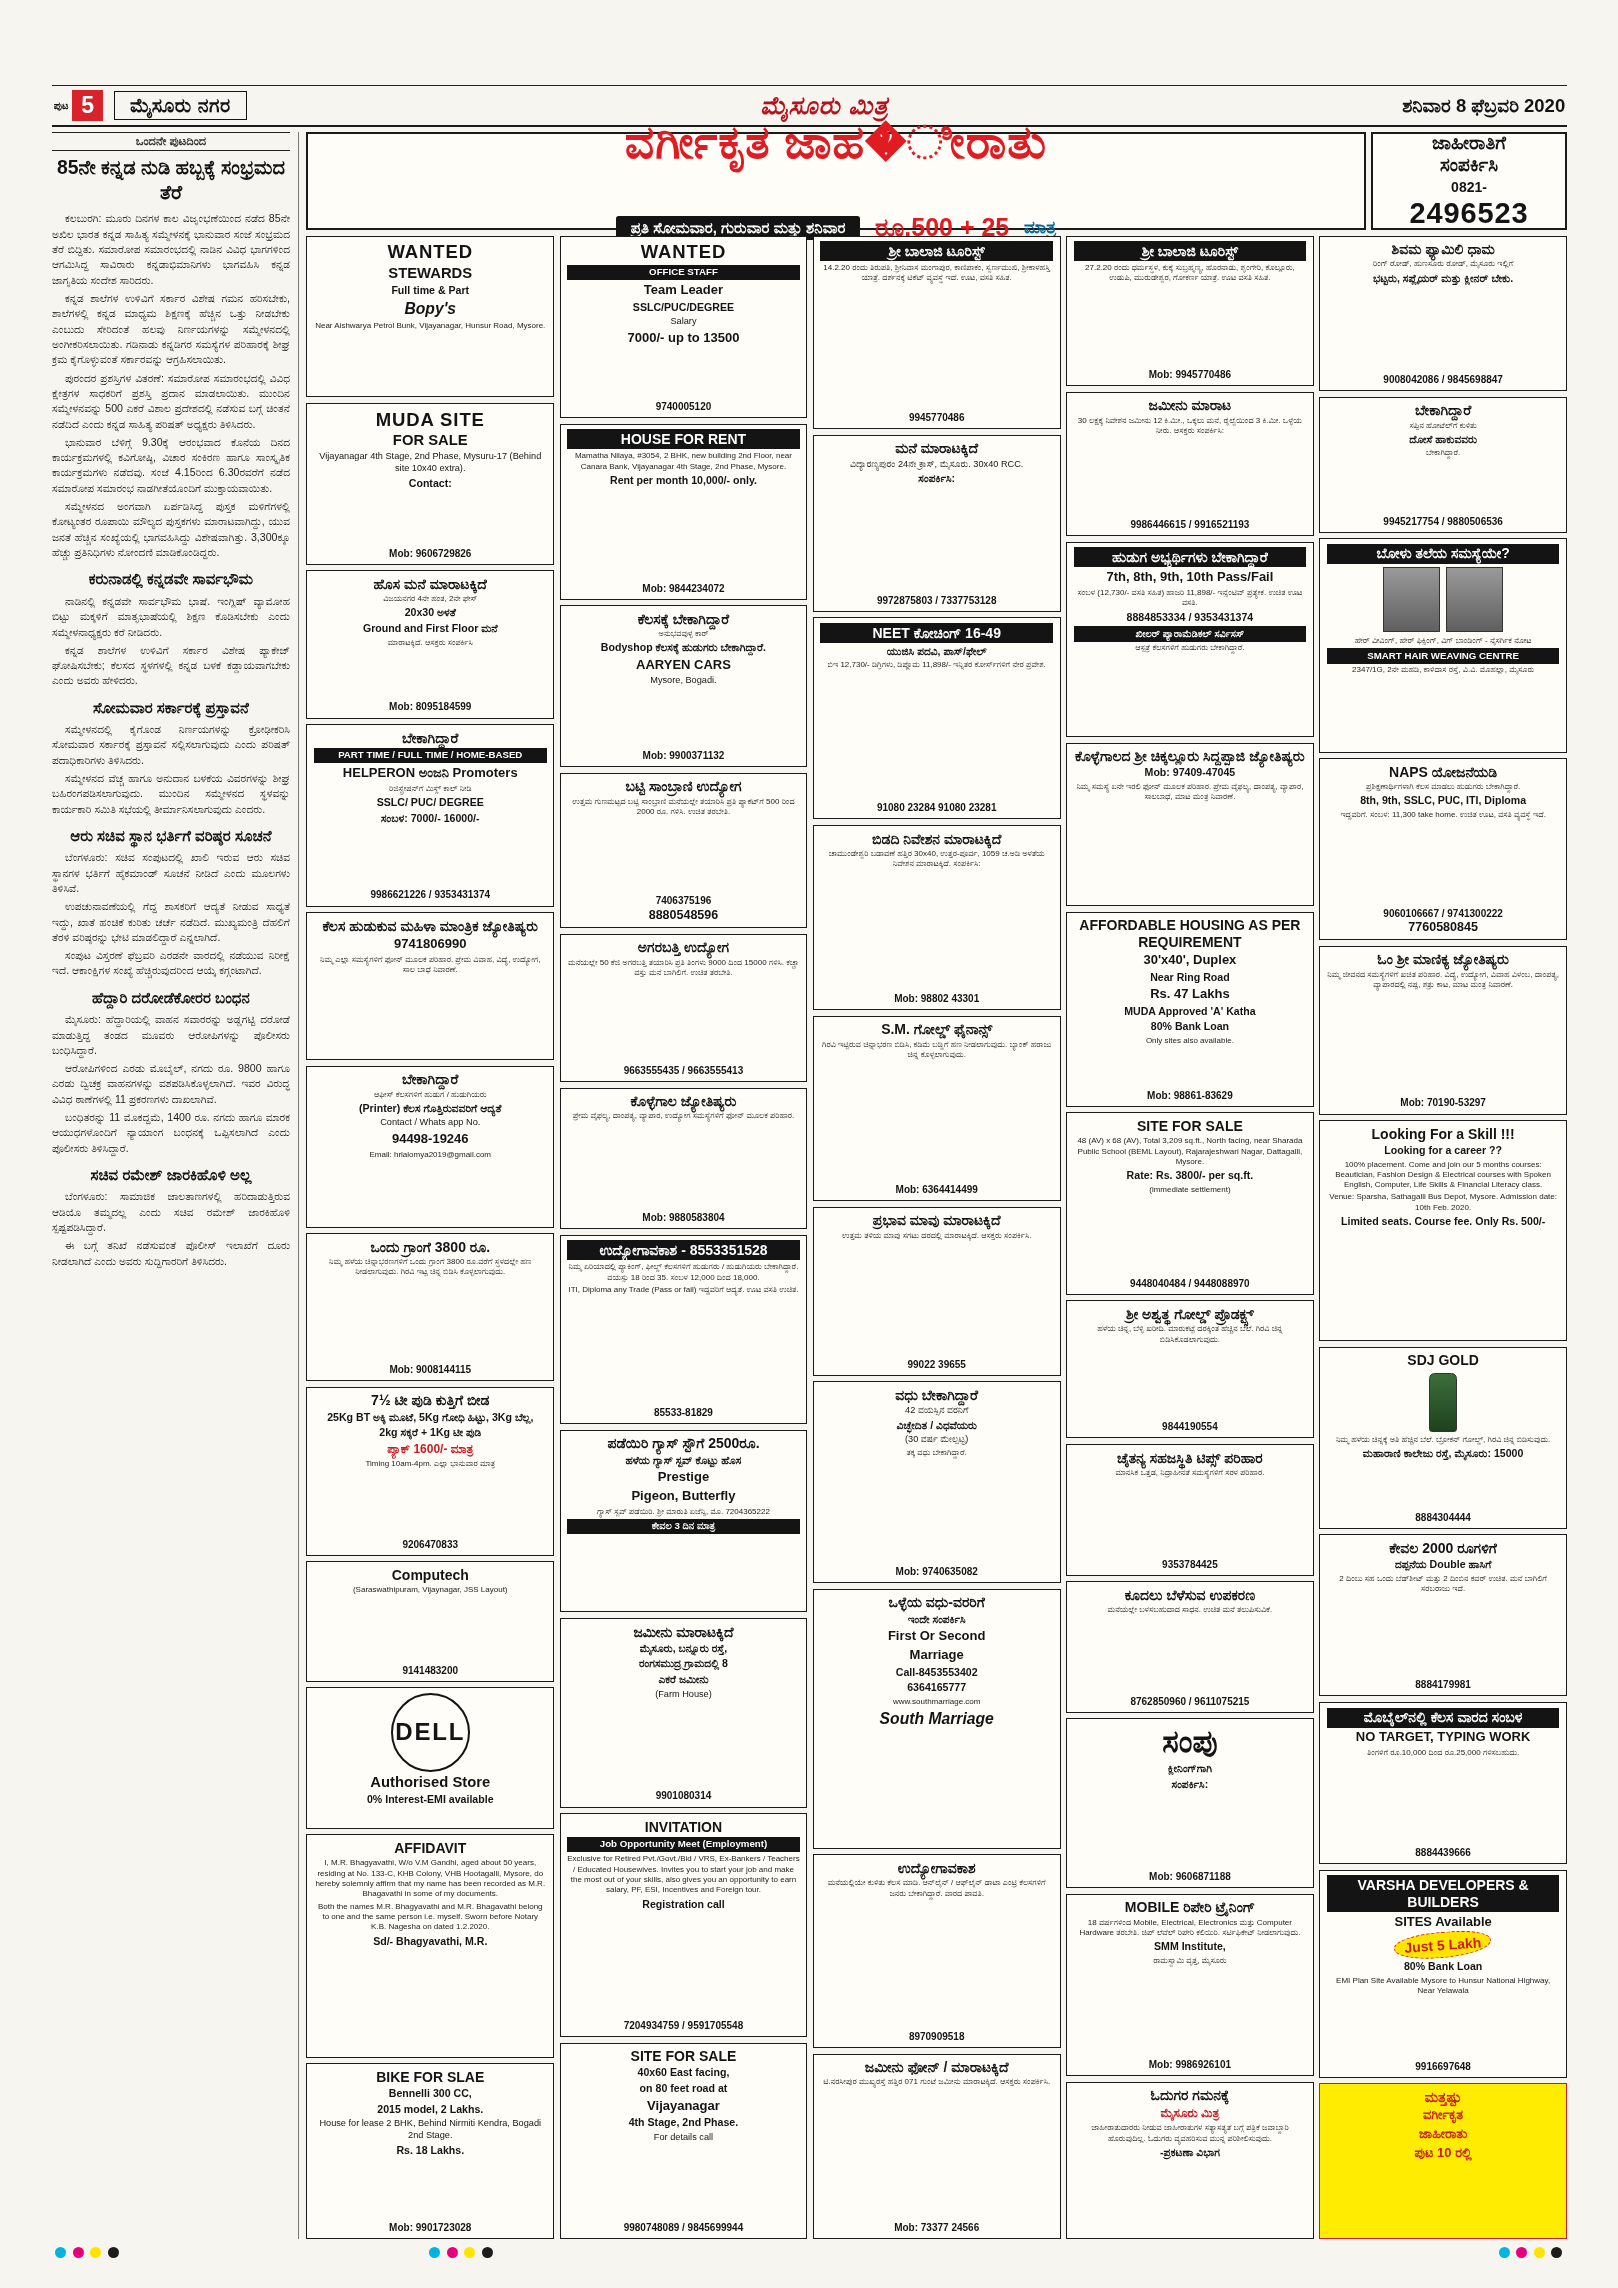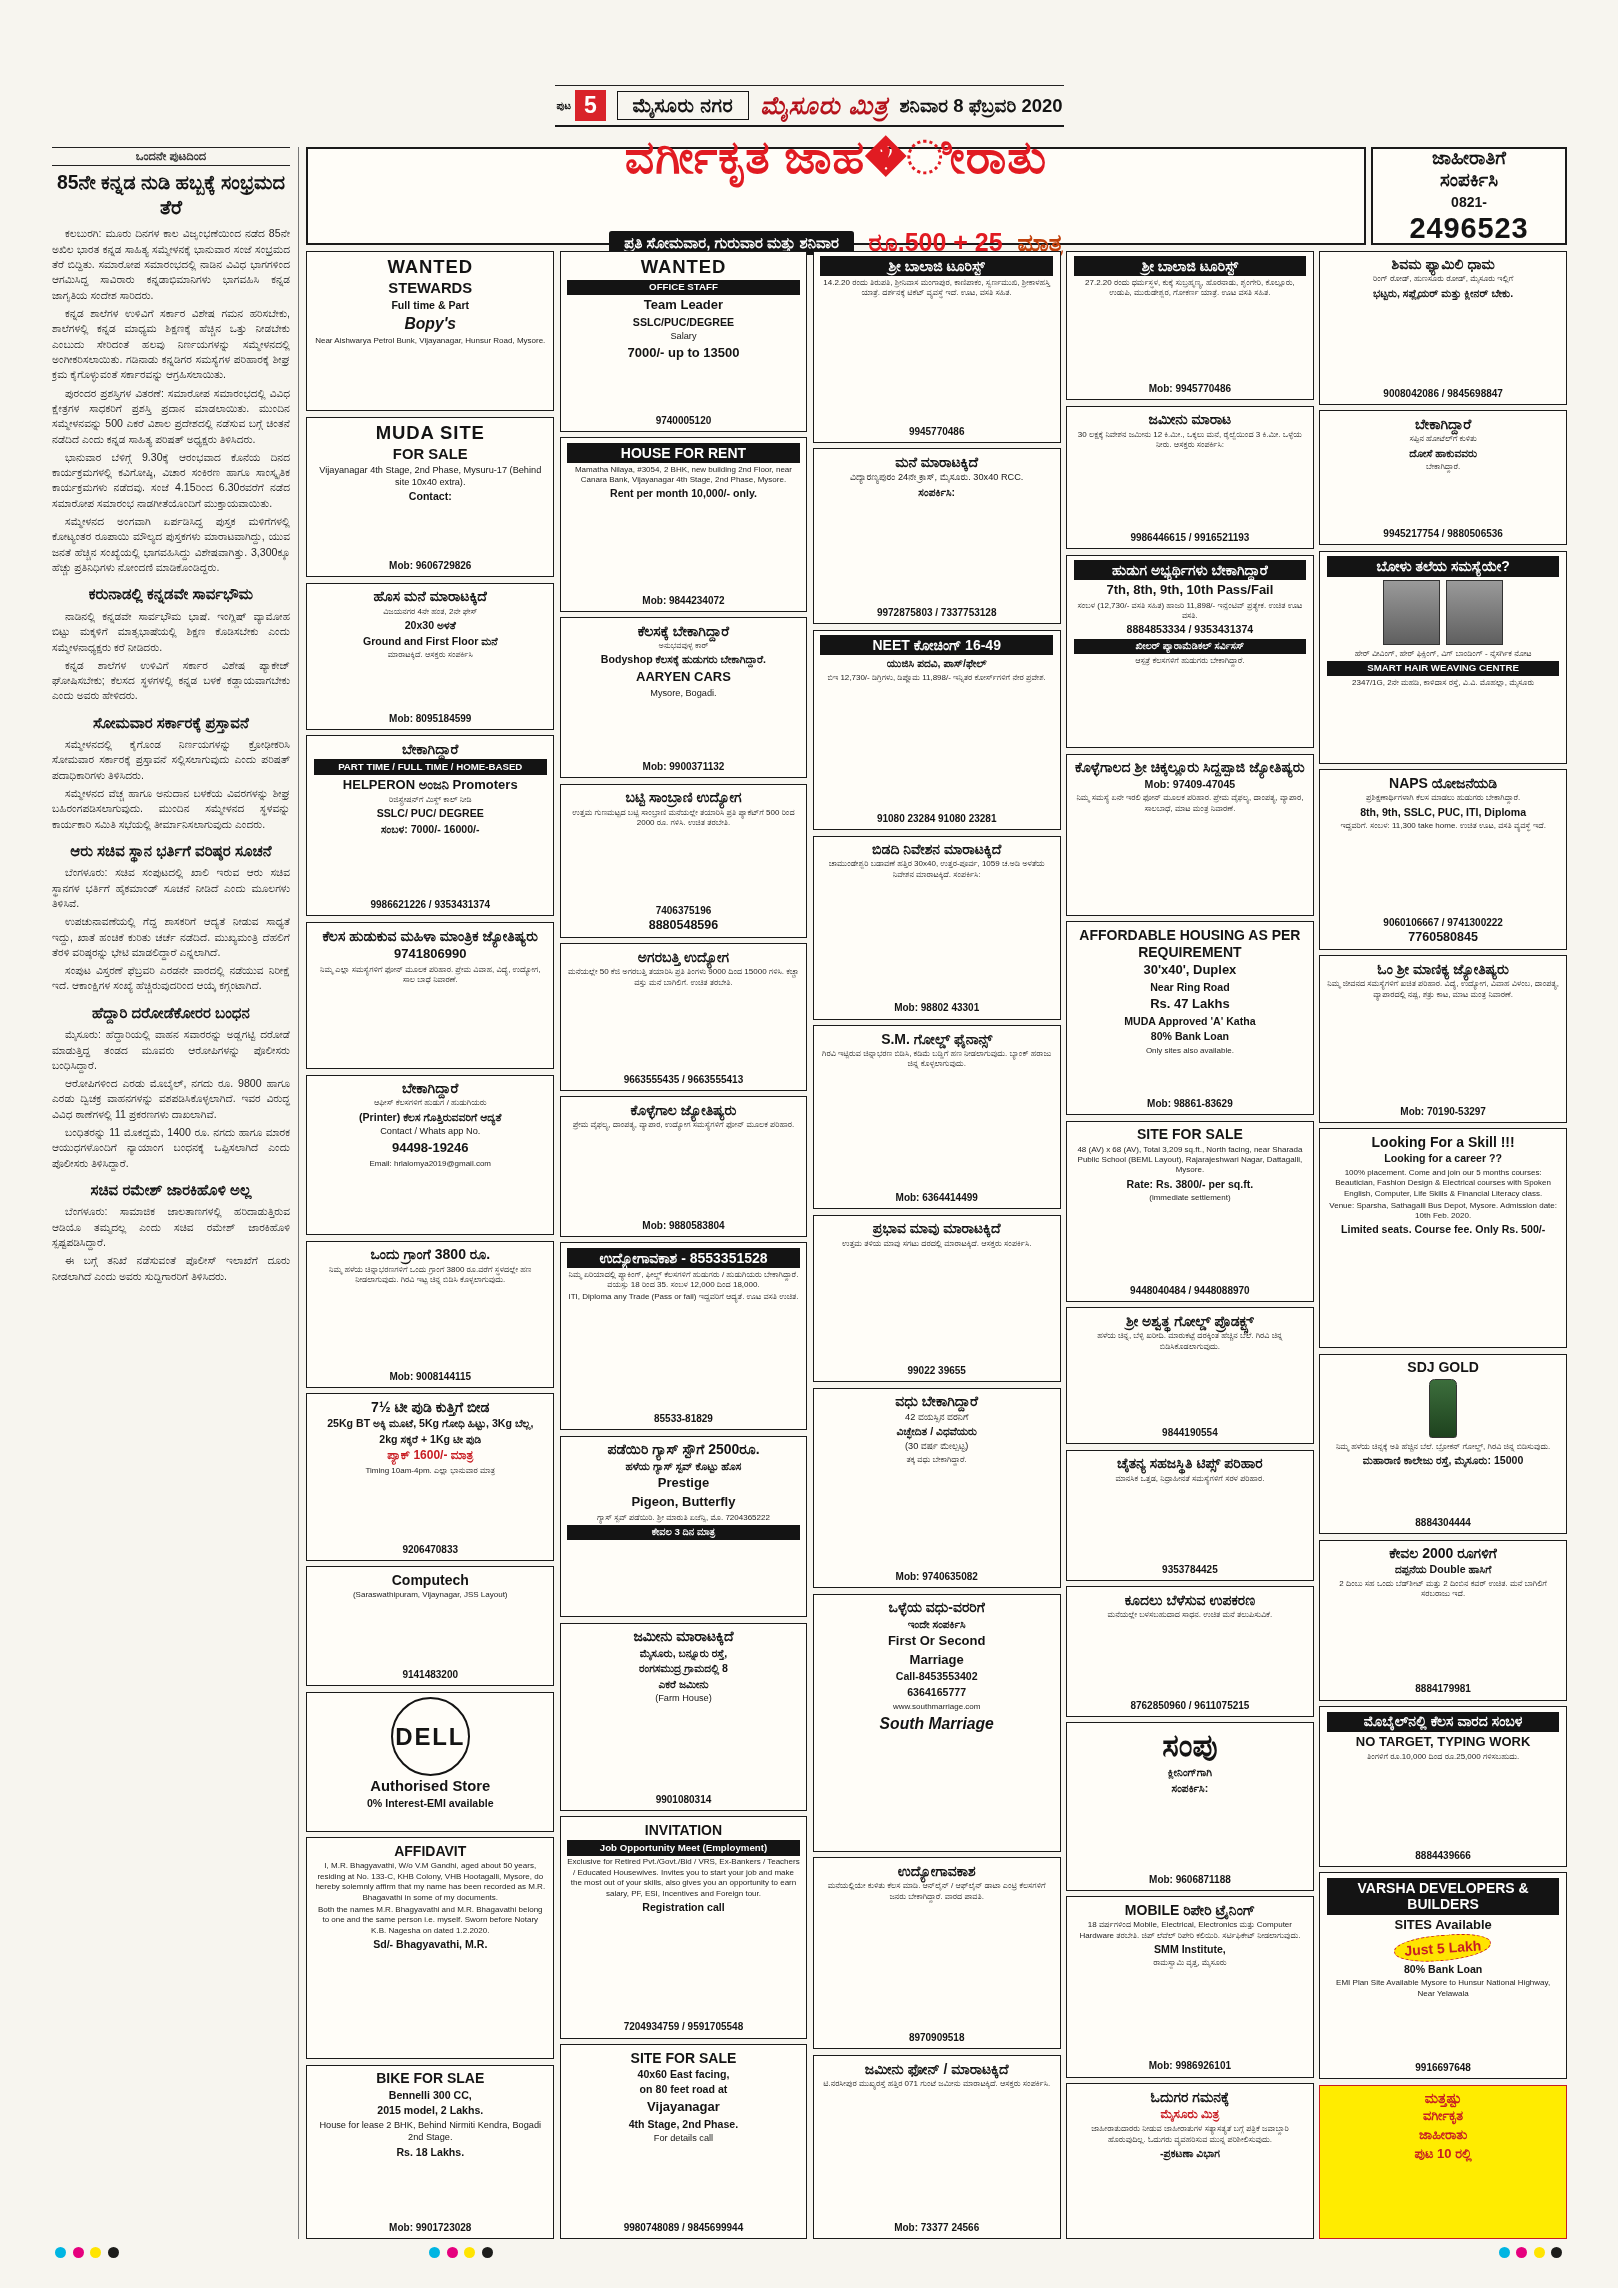--- a/index.html
+++ b/index.html
@@ -1,19 +1,19 @@
 <!DOCTYPE html>
 <html style="font-size:14.8px"><head>
 <meta charset="utf-8">
 <style>
   * { margin:0; padding:0; box-sizing:border-box; }
   html,body { background:#7a7a7a; }
   body { font-family:"Liberation Sans", sans-serif; color:#141414; }
   .page { position:relative; width:1619px; height:2289px; background:#f7f5ef; margin:0 auto; overflow:hidden; }
-  .content { position:absolute; left:52px; top:85px; width:1515px; height:2154px; display:flex; flex-direction:column; gap:20px;align-items:center; }
+  .content { position:absolute; left:52px; top:85px; width:1515px; height:2154px; display:flex; flex-direction:column; gap:5px; }
 
   
   .folio { height:42px; display:flex; align-items:center; gap:11px; border-top:0.9px solid #222; border-bottom:2.3px solid #1a1a1a; padding:2.8px 1.8px; }
   .pagenum-group { display:flex; align-items:center; gap:3.7px; }
   .pagenum-label { font-size:10px; font-weight:bold; }
   .pagenum-box { background:#d9232a; color:#fff; font-size:23px; font-weight:800; width:31px; height:31px; display:flex; align-items:center; justify-content:center; }
   .section-box { border:1.8px solid #141414; font-size:19.4px; font-weight:800; padding:1.8px 14.8px; letter-spacing:0.5px; }
   .masthead { flex:1; text-align:center; font-size:25px; font-weight:800; font-style:italic; color:#b5121b; letter-spacing:0.9px; }
   .folio-date { font-size:18.5px; font-weight:800; }
 
@@ -28,21 +28,21 @@
   .news-para { font-size:10.6px; line-height:1.45; text-align:justify; text-indent:13px; margin-bottom:2.8px; color:#1c1c1c; }
 
   
   .ads-area { flex:1; display:flex; flex-direction:column; gap:5.5px; min-width:0; }
   .banner-row { height:98px; display:flex; gap:5.5px; }
   .banner { flex:1; border:2.3px solid #1a1a1a; background:#fffdf8; display:flex; flex-direction:column; align-items:center; justify-content:center; gap:3.7px; }
   .banner-title { color:#e11b22; font-size:46px; font-weight:800; line-height:1; letter-spacing:0.9px; }
   .banner-sub { display:flex; align-items:center; gap:14.8px;margin-top:44px; }
   .banner-days { background:#141414; color:#fff; font-size:15px; font-weight:bold; padding:2.8px 14.8px; border-radius:2.8px; }
   .banner-price { color:#e11b22; font-size:25px; font-weight:800; }
-  .banner-only { color:#c2410c; font-size:24px; font-weight:800; }
+  .banner-only { color:#0369a1; font-size:17px; font-weight:800; }
   .contact-box { width:196px; border:2.3px solid #1a1a1a; background:#fffdf8; display:flex; flex-direction:column; align-items:center; justify-content:center; line-height:1.2; }
   .contact-l1 { font-size:18.5px; font-weight:800; }
   .contact-l2 { font-size:18.5px; font-weight:800; }
   .contact-code { font-size:14px; font-weight:bold; margin-top:2.8px; }
   .contact-phone { font-size:29px; font-weight:800; letter-spacing:0.9px; }
 
   .ads-grid { flex:1; display:flex; gap:5.5px; min-height:0; }
   .ad-col { flex:1; display:flex; flex-direction:column; gap:5.5px; min-width:0; }
 
   .ad { border:1.8px solid #1a1a1a; background:#fffdf8; padding:4.6px 6.5px; display:flex; flex-direction:column; align-items:center; text-align:center; gap:1.8px; overflow:hidden; min-height:0; flex:1 1 0; }

